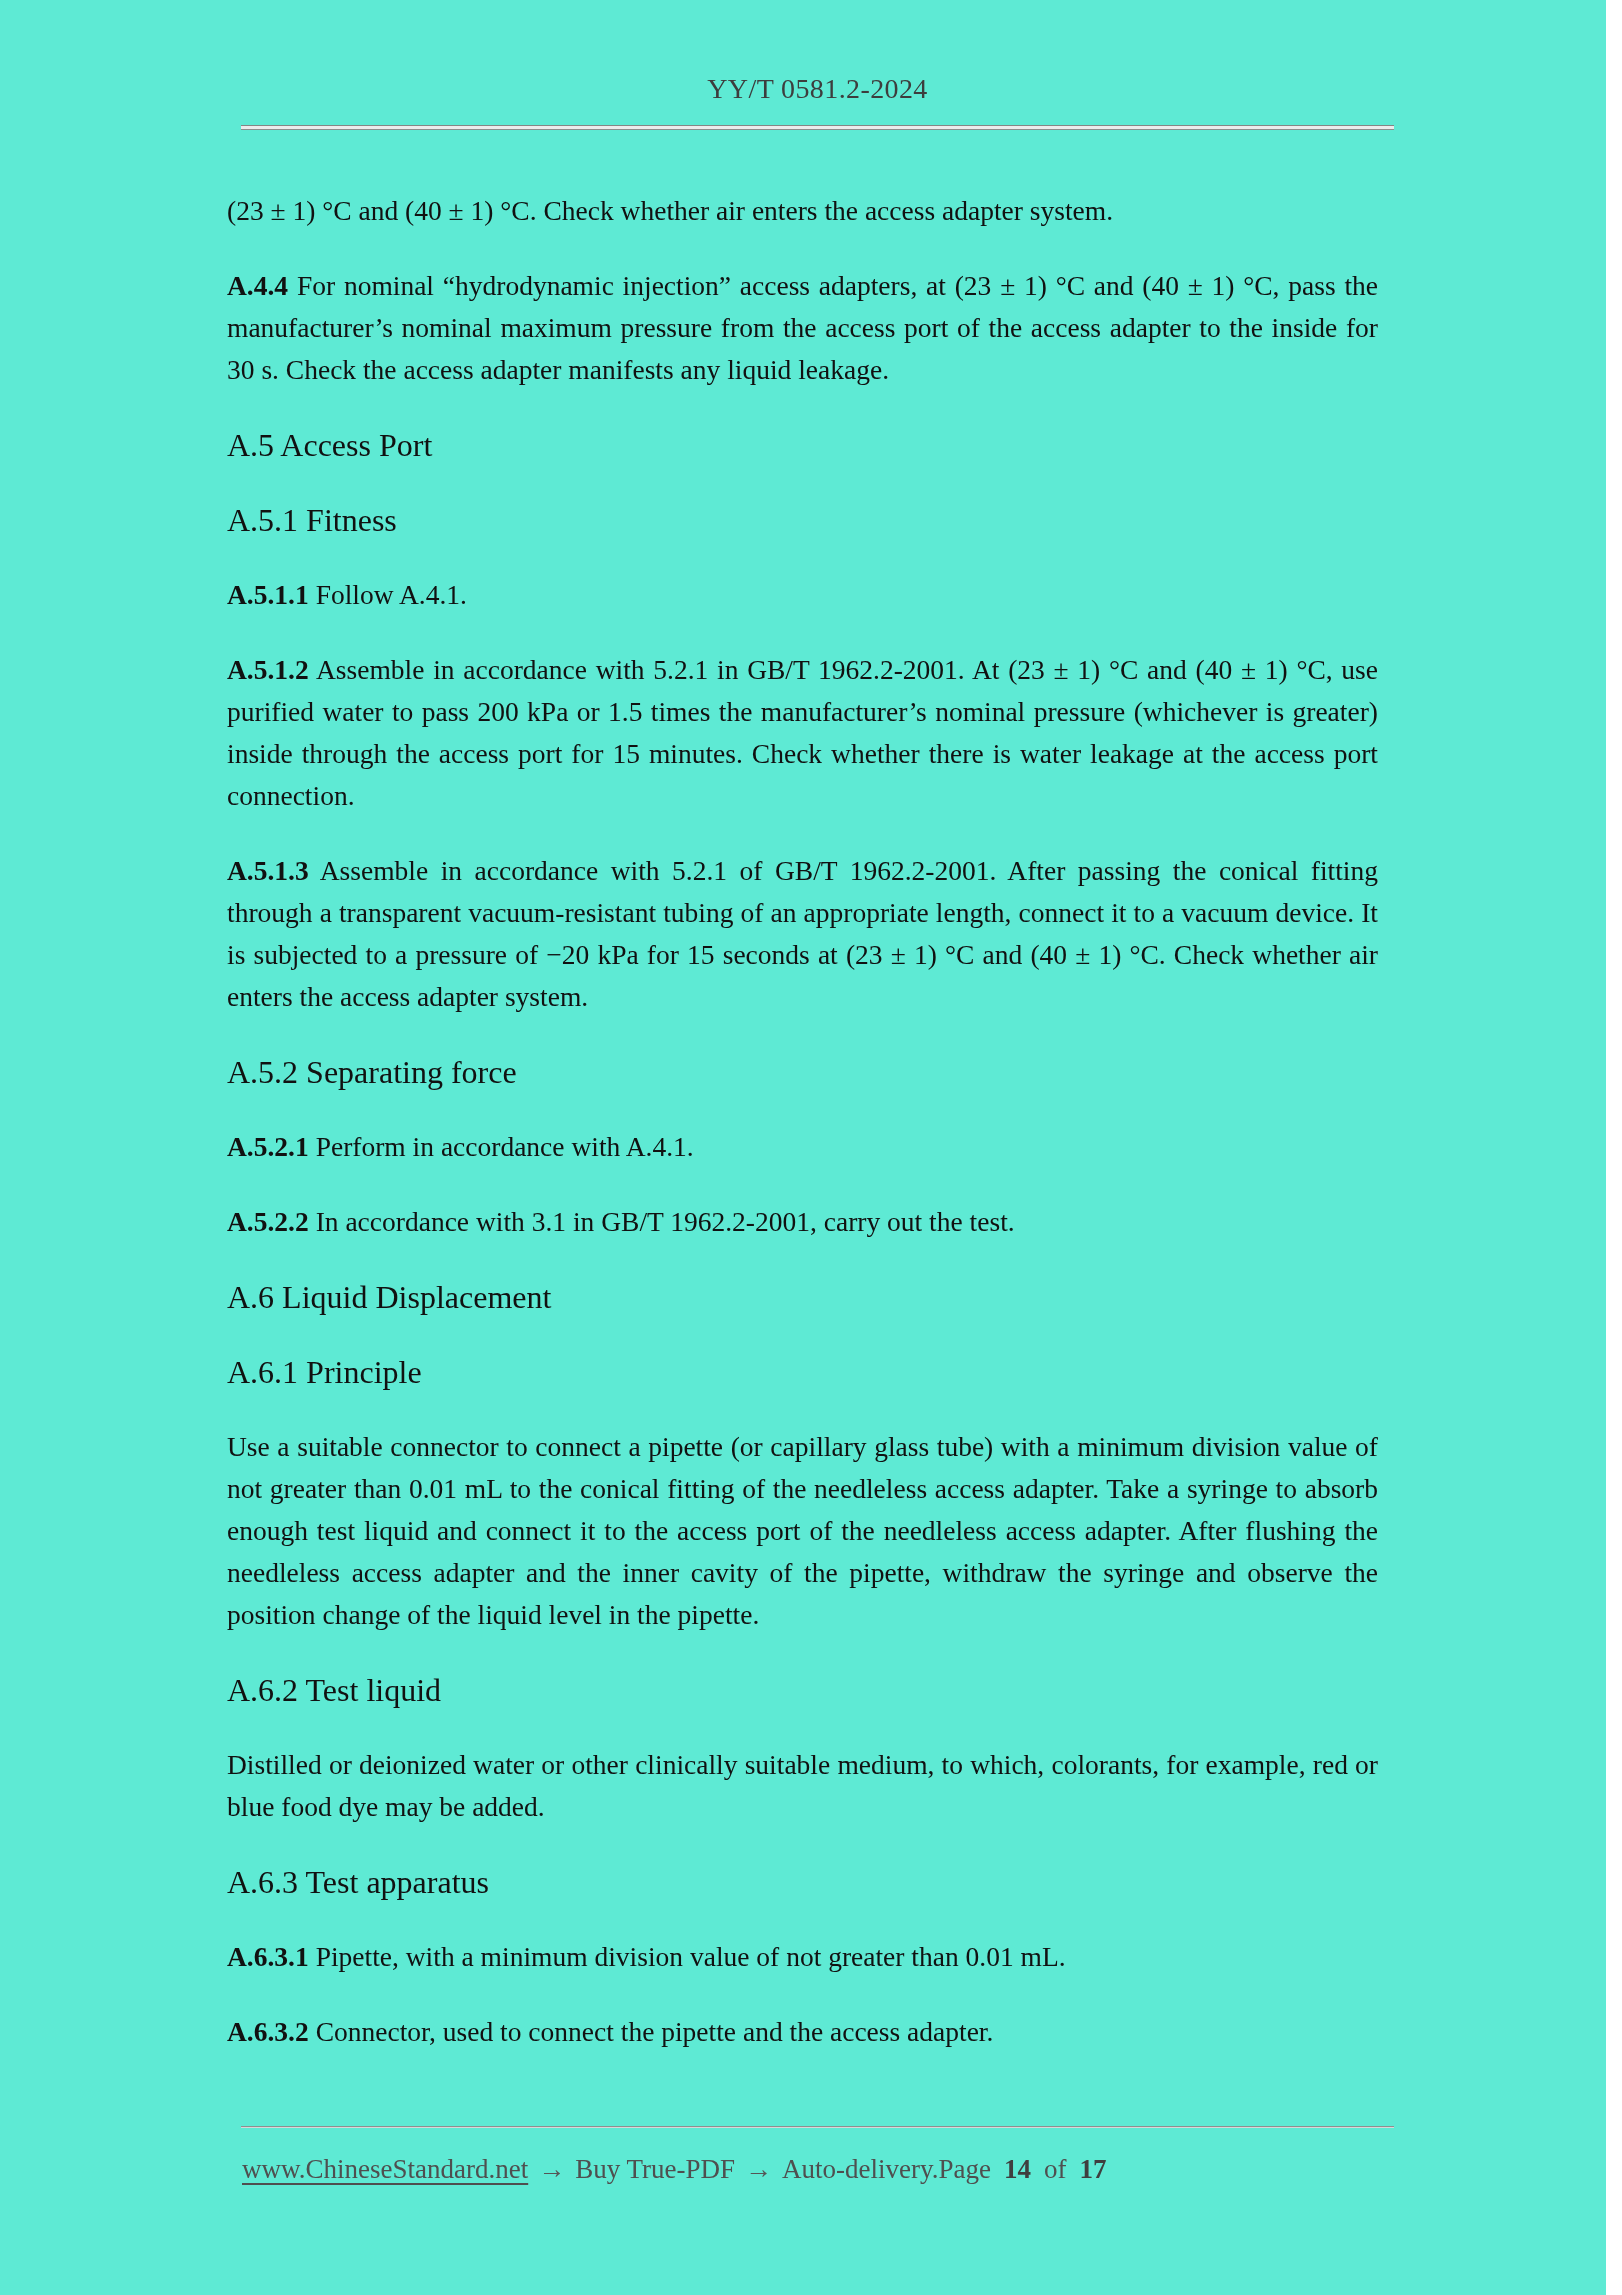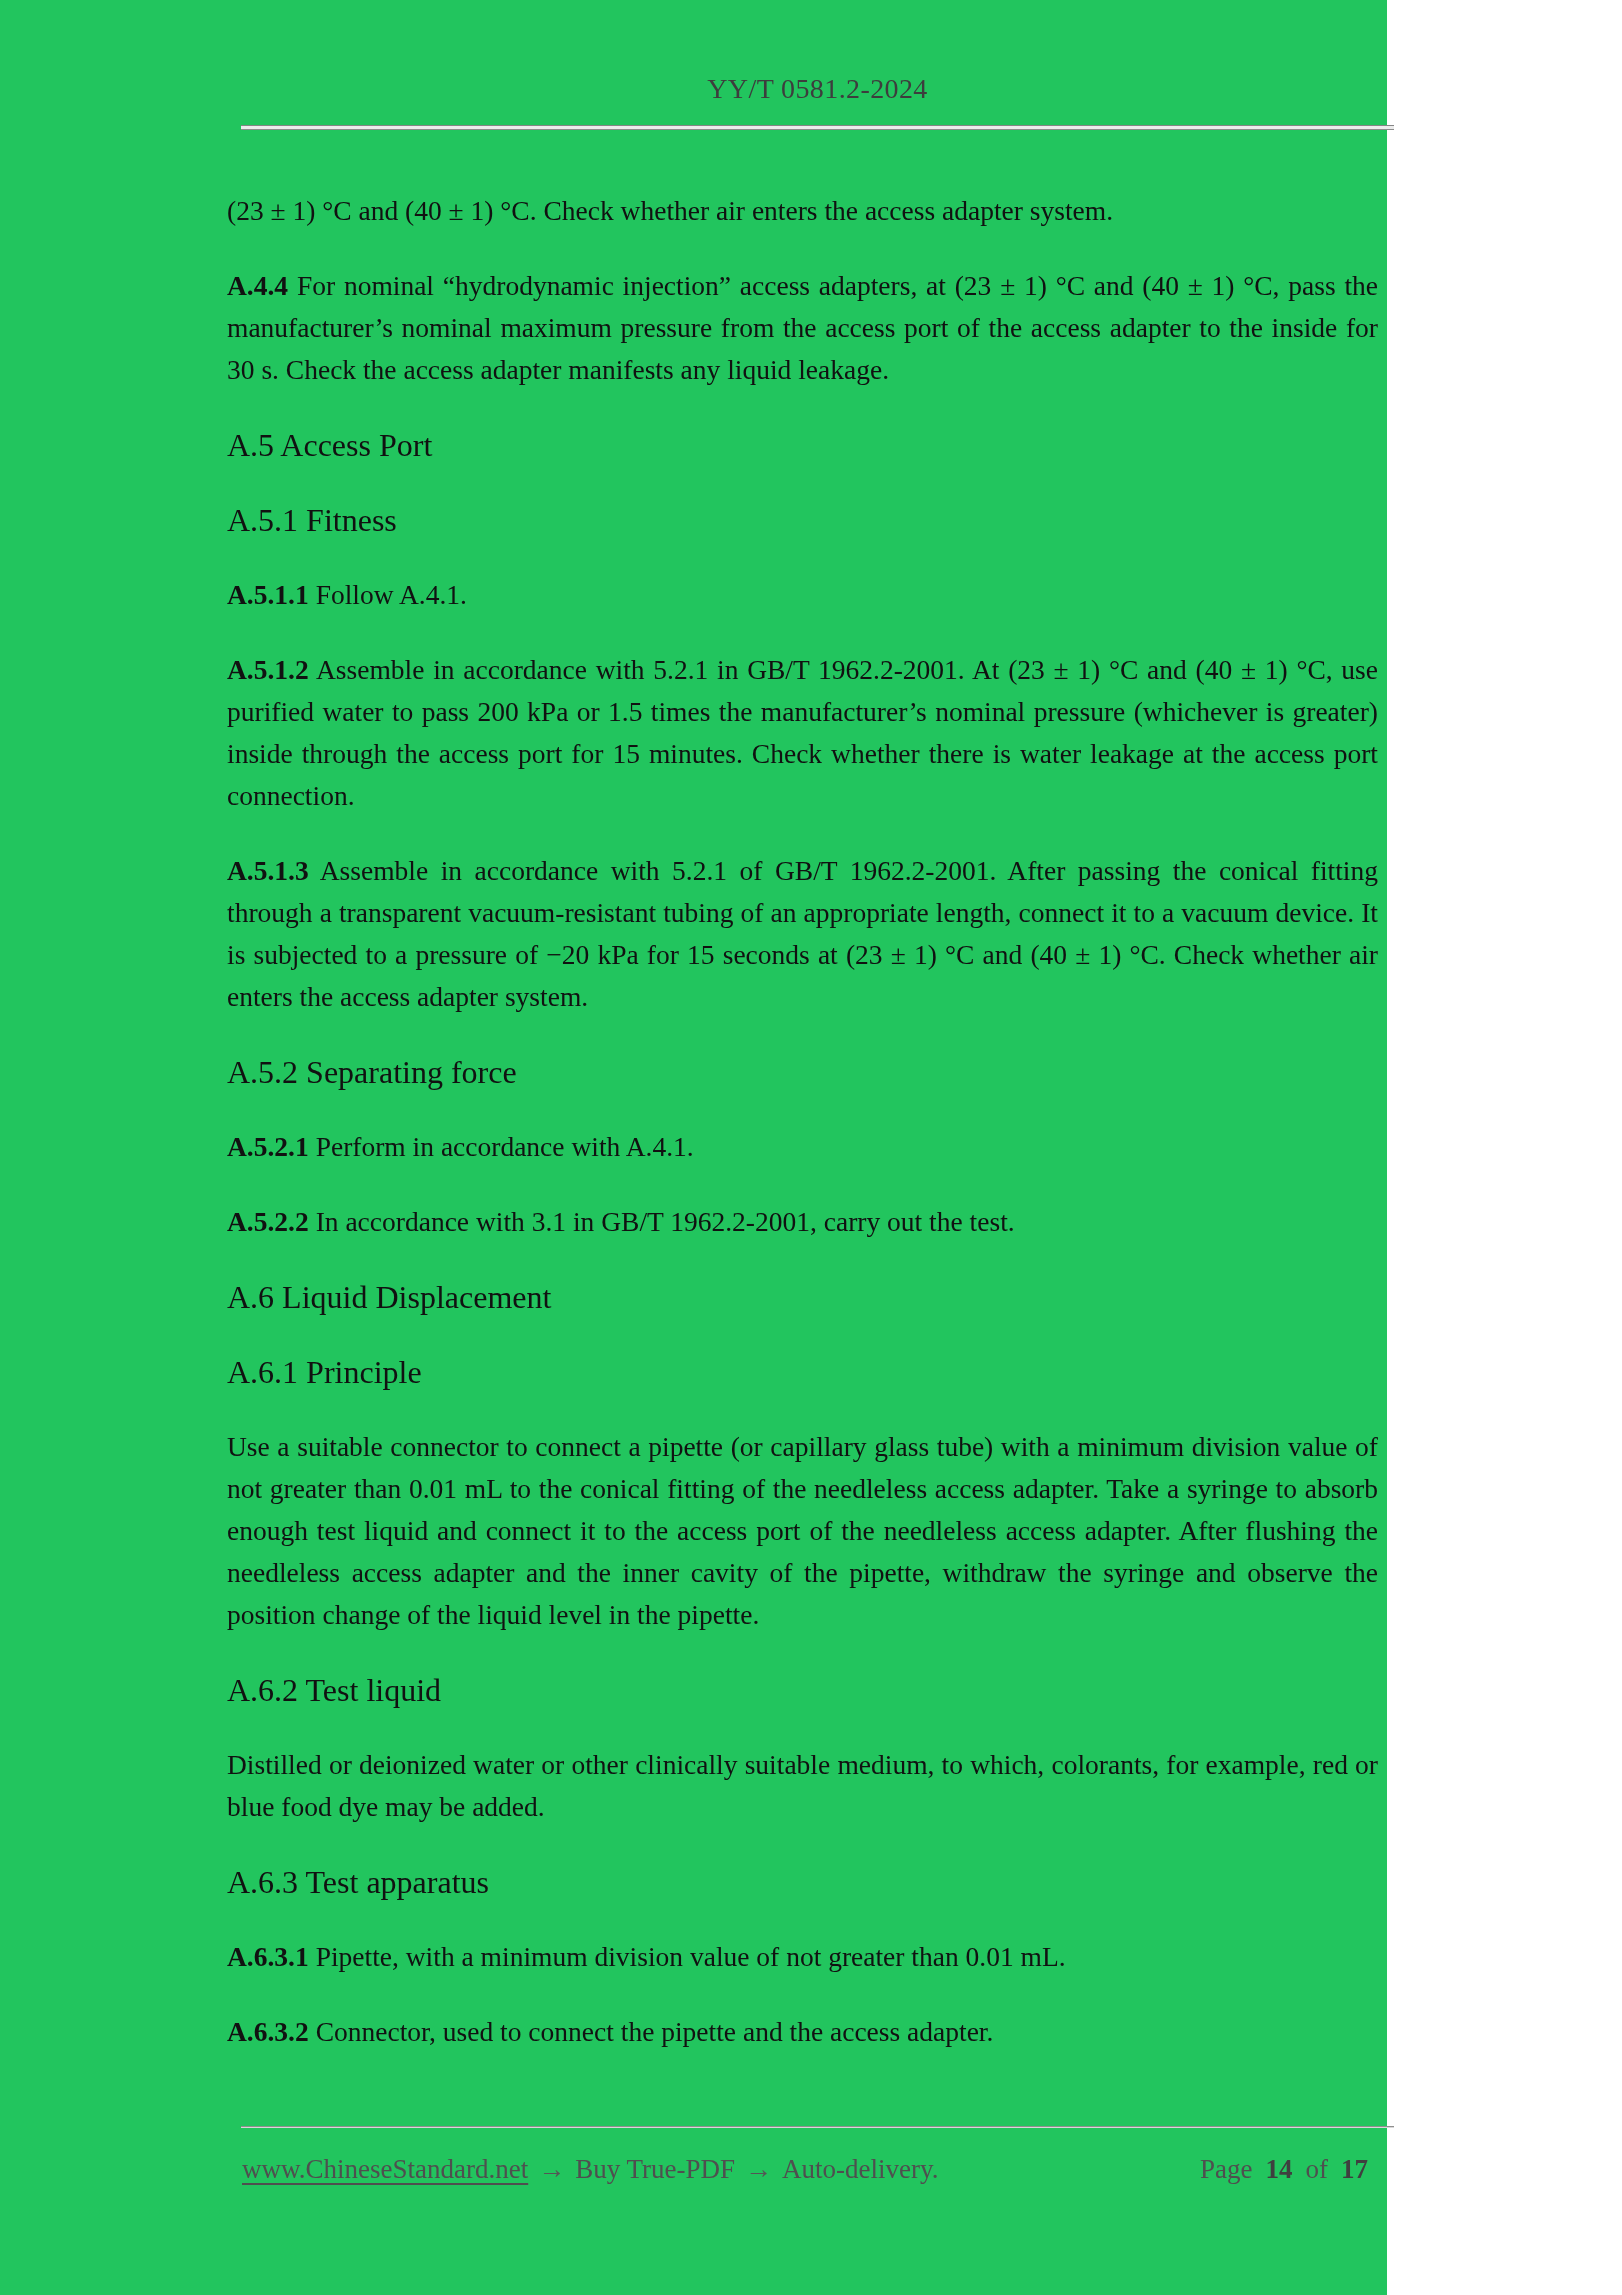--- a/index.html
+++ b/index.html
@@ -4,22 +4,22 @@
 <style>
   html, body { margin: 0; padding: 0; }
   body {
     width: 1623px; height: 2295px;
     background: #ffffff;
     font-family: "Liberation Serif", serif;
     overflow: hidden;
   }
   .page {
     position: relative;
-    width: 1387px; height: 2295px;
-    background: #22c55e;
+    width: 1606px; height: 2295px;
+    background: #5eead4;
   }
   
   .doc-header {
     position: absolute;
     left: 242px; width: 1151px; top: 73px;
     text-align: center;
     font-size: 28px;
     color: #3d3d3d;
     letter-spacing: 0.4px;
   }
@@ -63,21 +63,21 @@
     height: 0;
     border-top: 1.7px solid #8f8f8f;
     border-bottom: 0.8px solid #d8d8d8;
   }
   .doc-footer {
     position: absolute;
     left: 242px; width: 1151px; top: 2154px;
     font-size: 27px;
     color: #4f4f4f;
     display: flex;
-    justify-content: space-between;
+    justify-content: flex-start;
     align-items: baseline;
   }
   .footer-left span { margin-right: 0; }
   .footer-left .sep-arrow { margin: 0 10px; color: #555555; }
   .site-link {
     color: #4f4f4f;
     text-decoration: underline;
     text-underline-offset: 5px;
     cursor: pointer;
   }

